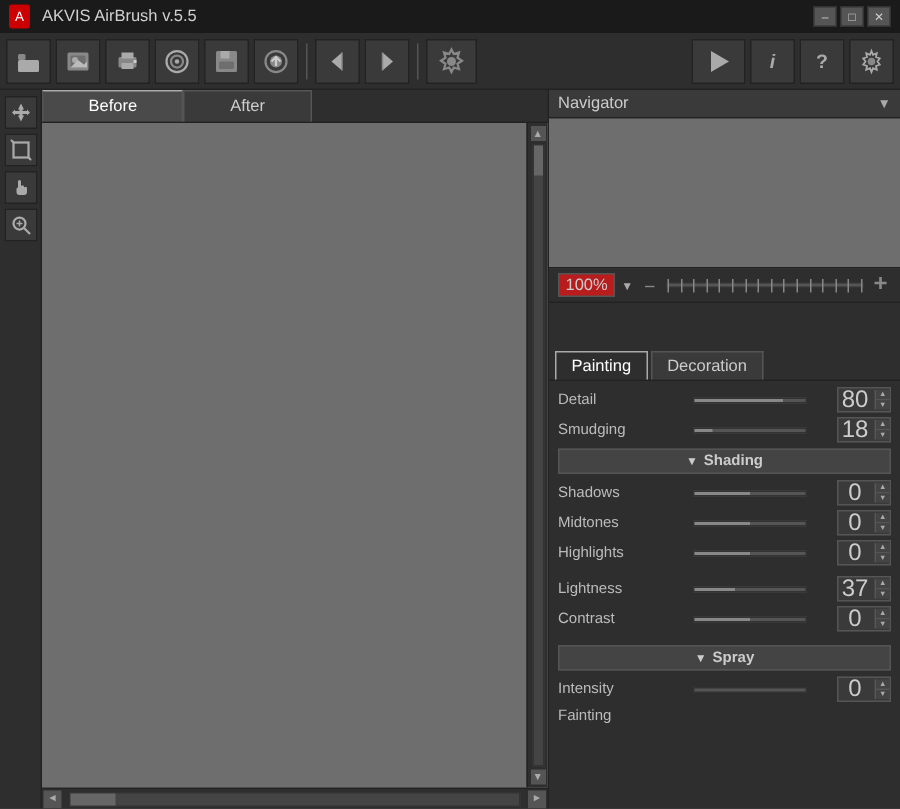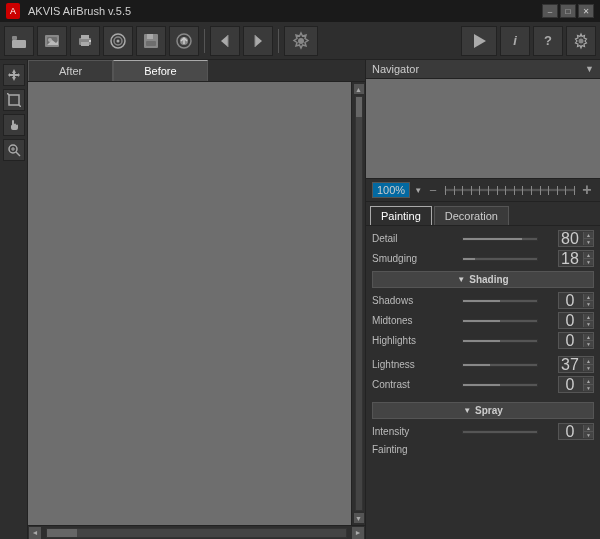--- a/index.html
+++ b/index.html
@@ -201,21 +201,21 @@
       display: flex;
       align-items: center;
       padding: 3px 6px;
       background: #2e2e2e;
       border-bottom: 1px solid #222;
       gap: 4px;
     }
     .zoom-value {
       font-size: 11px;
       color: #ccc;
-      background: #0369a1;
+      background: #b91c1c;
       border: 1px solid #555;
       padding: 1px 4px;
       min-width: 36px;
       text-align: left;
     }
     .zoom-dropdown-arrow {
       font-size: 8px;
       color: #aaa;
     }
     .zoom-icon {
@@ -260,20 +260,21 @@
     }
     .settings-tab {
       padding: 3px 10px;
       background: #3a3a3a;
       border: 1px solid #555;
       border-bottom: none;
       cursor: pointer;
       font-size: 11px;
       color: #ccc;
       margin-right: 2px;
+      margin-top: 28px;
     }
     .settings-tab.active {
       background: #2e2e2e;
       color: #fff;
       border-color: #aaa;
       border-bottom-color: #2e2e2e;
     }
 
     .settings-content {
       padding: 4px 6px;
@@ -494,22 +495,22 @@
           <line x1="9" y1="9" x2="13" y2="13" stroke="#aaa" stroke-width="1.5"></line>
           <line x1="4" y1="6" x2="8" y2="6" stroke="#aaa" stroke-width="1"></line>
           <line x1="6" y1="4" x2="6" y2="8" stroke="#aaa" stroke-width="1"></line>
         </svg>
     </div>
   </div>
 
   <div id="canvas-area">
 
     <div id="canvas-tabs">
+      <div class="canvas-tab active">Before</div>
       <div class="canvas-tab">After</div>
-      <div class="canvas-tab active">Before</div>
     </div>
 
     <div id="canvas-content" style="background:#6e6e6e;">
 
       <div style="position:absolute;right:0;top:0;bottom:0;width:14px;background:#2e2e2e;border-left:1px solid #222;display:flex;flex-direction:column;align-items:center;">
         <div style="width:10px;height:10px;background:#555;margin-top:2px;display:flex;align-items:center;justify-content:center;font-size:7px;color:#aaa;">▲</div>
         <div style="flex:1;width:8px;background:#444;border:1px solid #333;margin:2px 0;">
           <div style="width:100%;height:20px;background:#666;"></div>
         </div>
         <div style="width:10px;height:10px;background:#555;margin-bottom:2px;display:flex;align-items:center;justify-content:center;font-size:7px;color:#aaa;">▼</div>

